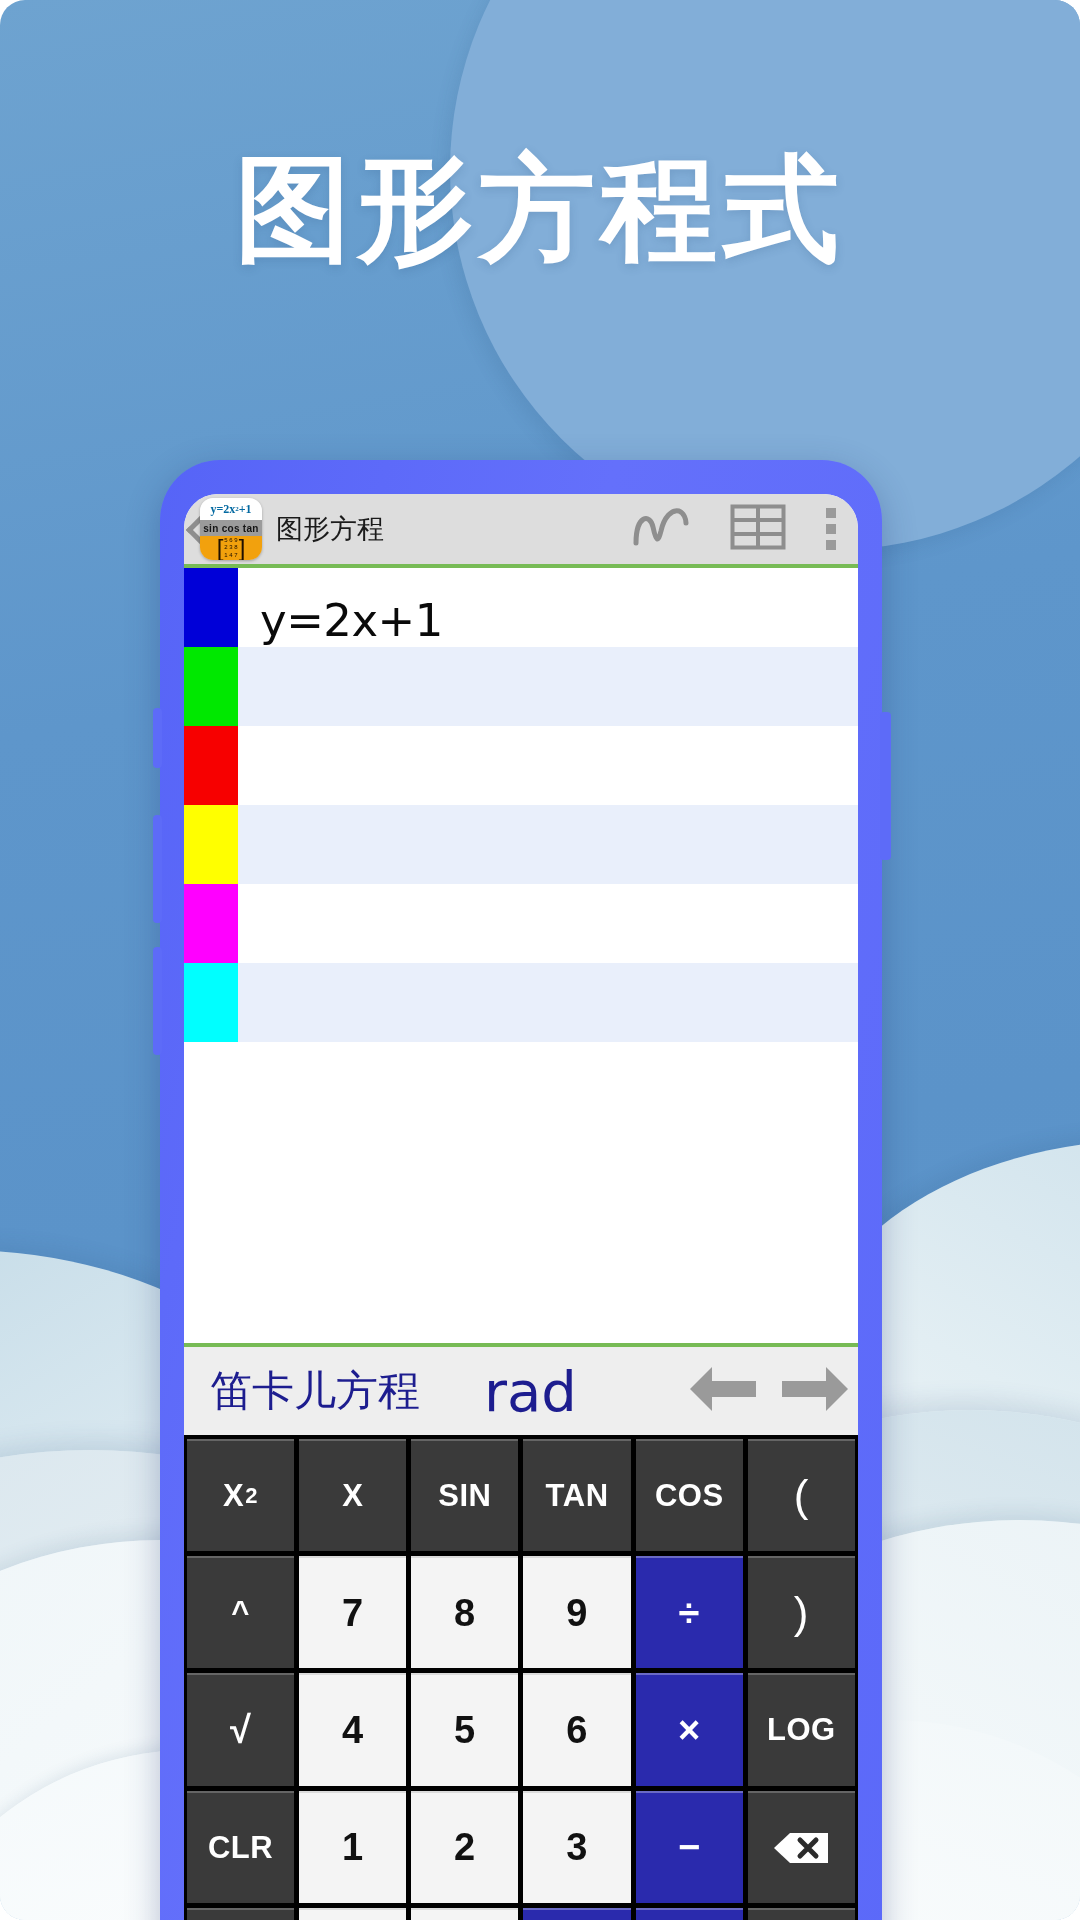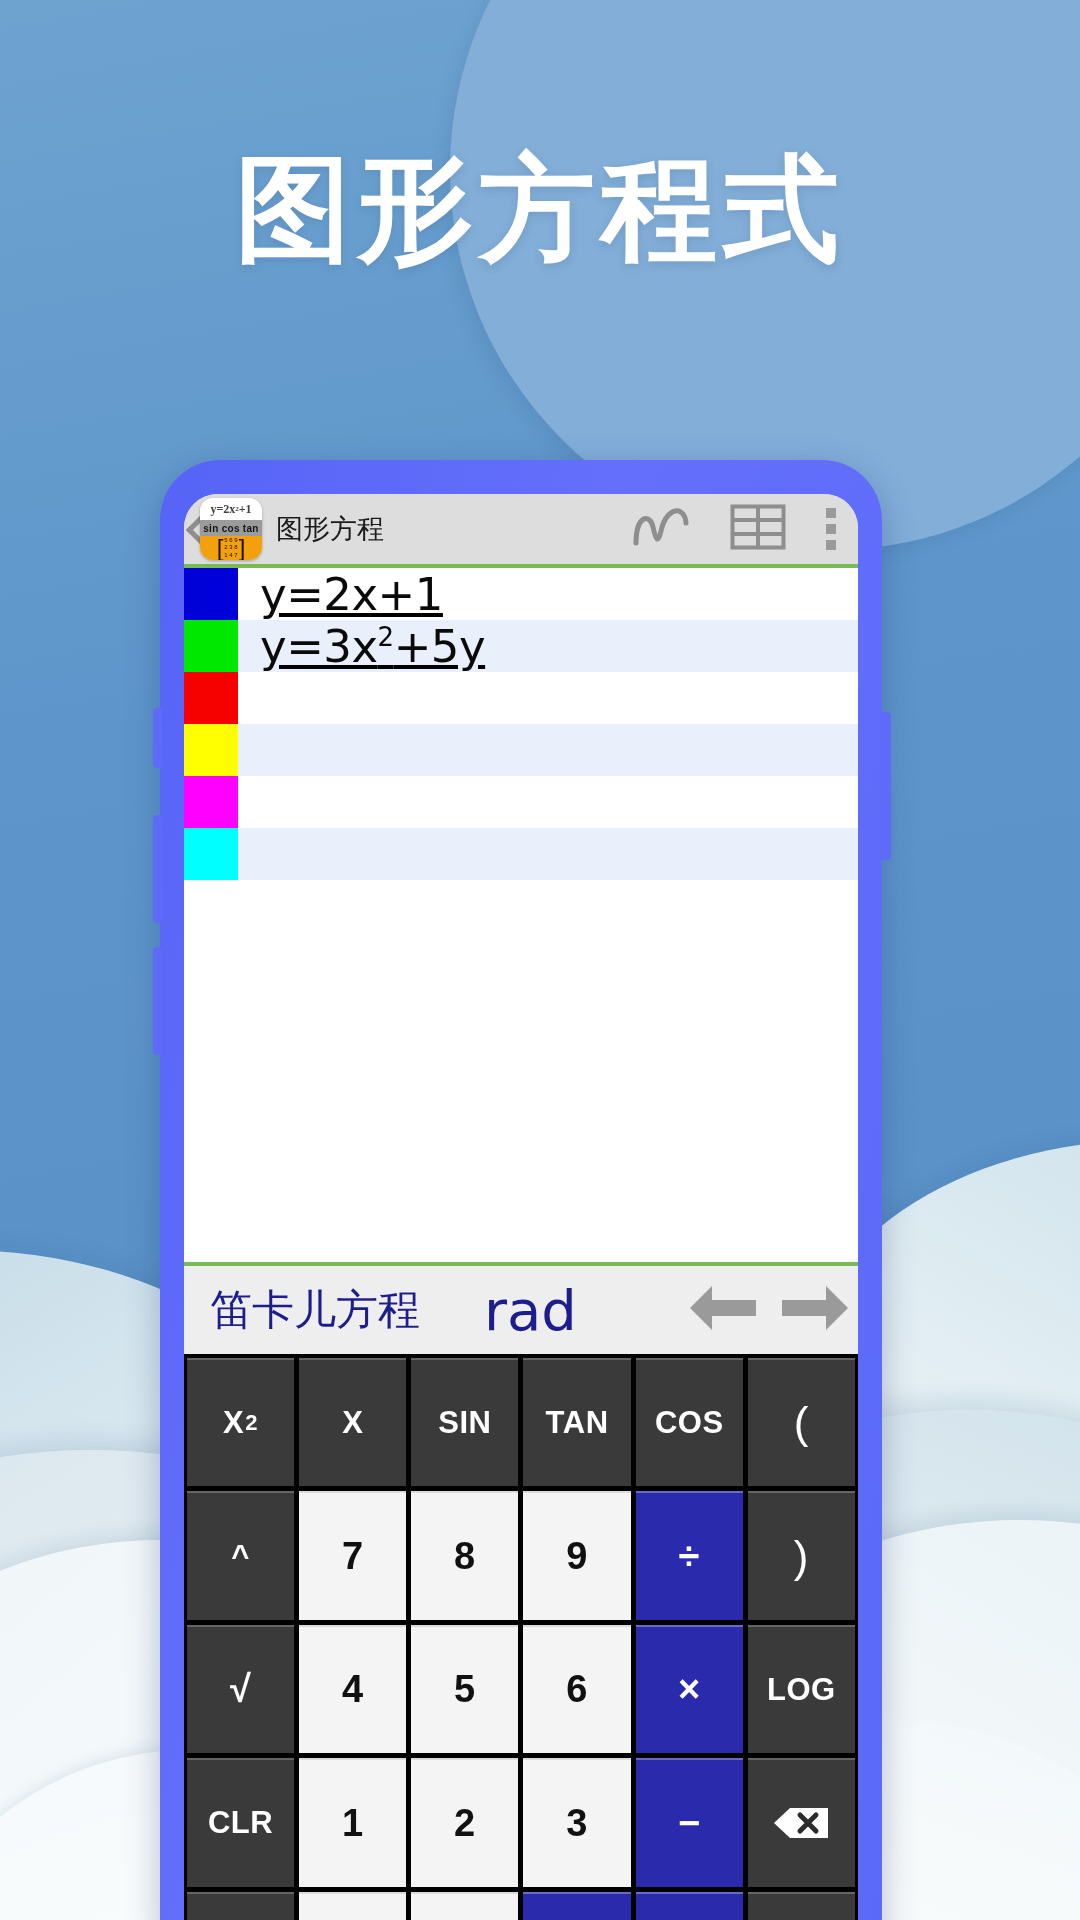--- a/index.html
+++ b/index.html
@@ -8,20 +8,21 @@
     width: 1080px; height: 1920px;
     overflow: hidden;
     font-family: "Liberation Sans", "DejaVu Sans", sans-serif;
   }
 
   #stage {
     position: relative;
     width: 1080px; height: 1920px;
     background: linear-gradient(170deg, #6ea3d0 0%, #5e96cb 35%, #5b93c9 60%, #5f98cc 100%);
     overflow: hidden;
+    border-radius: 25px;
   }
 
   
   .cloud-tr {
     position: absolute;
     right: -130px; top: -210px;
     width: 760px; height: 760px;
     border-radius: 50%;
     background: #82aed8;
     box-shadow: -6px 8px 16px rgba(40,80,120,0.12);
@@ -153,21 +154,21 @@
     display: flex;
     flex-direction: column;
     box-shadow: 0 1px 3px rgba(0,0,0,0.28);
     flex: 0 0 62px;
   }
   .ai-top {
     flex: 0 0 36%;
     background: #ffffff;
     display: flex; align-items: center; justify-content: center;
     font-family: "Liberation Serif", "DejaVu Serif", serif;
-    font-size: 12px; color: #404040;
+    font-size: 12px; color: #0369a1;
     font-weight: 600;
   }
   .ai-top sup { font-size: 7px; }
   .ai-mid {
     flex: 0 0 26%;
     background: #9b9b9b;
     display: flex; align-items: center; justify-content: center;
     font-size: 10px; color: #151515; font-weight: 700;
     letter-spacing: 0.3px;
   }
@@ -207,25 +208,24 @@
     display: flex; flex-direction: column; gap: 6px; align-items: center;
   }
   .ic-menu i { display: block; width: 10px; height: 10px; background: #9a9a9a; }
 
   
   .eq-list {
     flex: 0 0 auto;
     background: #ffffff;
   }
   .eq-row {
-    height: 52px;
-    display: flex;
-    align-items: center;
+    height: 79px;
+    display: flex;
+    align-items: flex-end;
     background: #ffffff;
-    text-decoration: underline;
   }
   .eq-row.alt { background: #e9effb; }
   .eq-swatch {
     width: 54px; height: 100%;
     flex: 0 0 54px;
   }
   .eq-text {
     padding-left: 22px;
     font-size: 45px;
     color: #0a0a0a;
@@ -372,21 +372,20 @@
         </div>
       </div>
 
       <div class="eq-list">
           <div class="eq-row">
             <div class="eq-swatch" style="background: rgb(0, 0, 216);"></div>
             <div class="eq-text">y=2x+1</div>
           </div>
           <div class="eq-row alt">
             <div class="eq-swatch" style="background: rgb(0, 232, 0);"></div>
-            <div class="eq-text"><span>y=3x</span><sup>2</sup><span>+5y</span></div>
           </div>
           <div class="eq-row">
             <div class="eq-swatch" style="background: rgb(247, 0, 0);"></div>
             <div class="eq-text"></div>
           </div>
           <div class="eq-row alt">
             <div class="eq-swatch" style="background: rgb(255, 255, 0);"></div>
             <div class="eq-text"></div>
           </div>
           <div class="eq-row">

